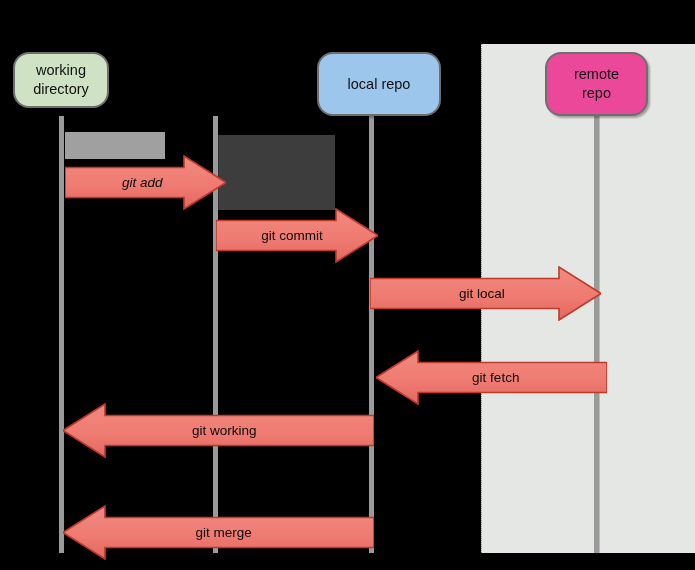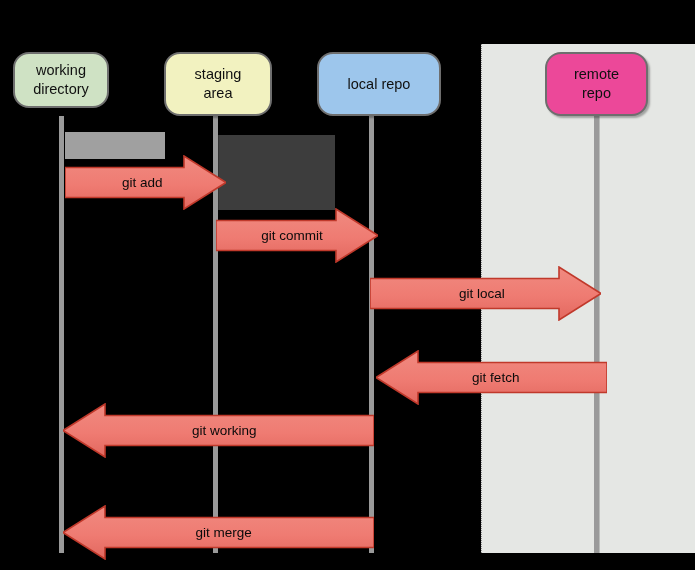--- a/index.html
+++ b/index.html
@@ -88,21 +88,21 @@
 <body>
 
 <div id="canvas" style="width: 695px; height: 570px; background: rgb(0, 0, 0);">
     <div class="remote-panel" style="left: 481px; top: 44px; width: 214px; height: 509px; background: rgb(229, 231, 228);"></div>
     <div class="block-light" style="left: 65px; top: 132px; width: 100px; height: 27px; background: rgb(160, 160, 160);"></div>
     <div class="block-dark" style="left: 216px; top: 135px; width: 119px; height: 75px; background: rgb(61, 61, 61);"></div>
     <div class="lifeline" style="left: 59px; top: 116px; height: 437px; background: rgb(154, 154, 154);"></div>
     <div class="lifeline" style="left: 213px; top: 116px; height: 437px; background: rgb(154, 154, 154);"></div>
     <div class="lifeline" style="left: 369px; top: 116px; height: 437px; background: rgb(154, 154, 154);"></div>
     <div class="lifeline" style="left: 594px; top: 116px; height: 437px; background: rgb(154, 154, 154);"></div>
-    <div class="arrow dir-right" style="left: 65px; top: 155px; width: 161px; height: 55px;">
+    <div class="arrow dir-right" style="left: 65px; top: 155px; width: 161px; height: 55px; font-style: italic;">
       <svg class="shaft-svg" viewBox="0 0 161 55" preserveAspectRatio="none">
         <defs>
           <linearGradient id="ag0" x1="0" y1="0" x2="0" y2="1">
             <stop offset="0%" stop-color="#f08a80"></stop>
             <stop offset="55%" stop-color="#ef7b72"></stop>
             <stop offset="100%" stop-color="#e2685f"></stop>
           </linearGradient>
         </defs>
         <polygon points="0,12.5125 119,12.5125 119,1 161,27.5 119,54 119,42.4875 0,42.4875" fill="url(#ag0)" stroke="#c0392b" stroke-width="1.6" stroke-linejoin="miter"></polygon>
       </svg>
@@ -170,24 +170,20 @@
           </linearGradient>
         </defs>
         <polygon points="311,12.5125 42,12.5125 42,1 0,27.5 42,54 42,42.4875 311,42.4875" fill="url(#ag5)" stroke="#c0392b" stroke-width="1.6" stroke-linejoin="miter"></polygon>
       </svg>
       <span class="arrow-label">git merge</span>
     </div>
     <div class="node" style="left: 13px; top: 52px; width: 96px; height: 56px; background: rgb(207, 226, 196); border-color: rgb(110, 110, 110);">
       <span class="node-label">working
 directory</span>
     </div>
-    <div class="node" style="left: 164px; top: 52px; width: 108px; height: 64px; background: rgb(242, 242, 192); border-color: rgb(110, 110, 110);">
-      <span class="node-label">staging
-area</span>
-    </div>
     <div class="node" style="left: 317px; top: 52px; width: 124px; height: 64px; background: rgb(157, 198, 236); border-color: rgb(110, 110, 110);">
       <span class="node-label">local repo</span>
     </div>
     <div class="node" style="left: 545px; top: 52px; width: 103px; height: 64px; background: #ec4899; border-color: rgb(110, 110, 110);">
       <span class="node-label">remote
 repo</span>
     </div>
   </div>
 
 </body></html>

